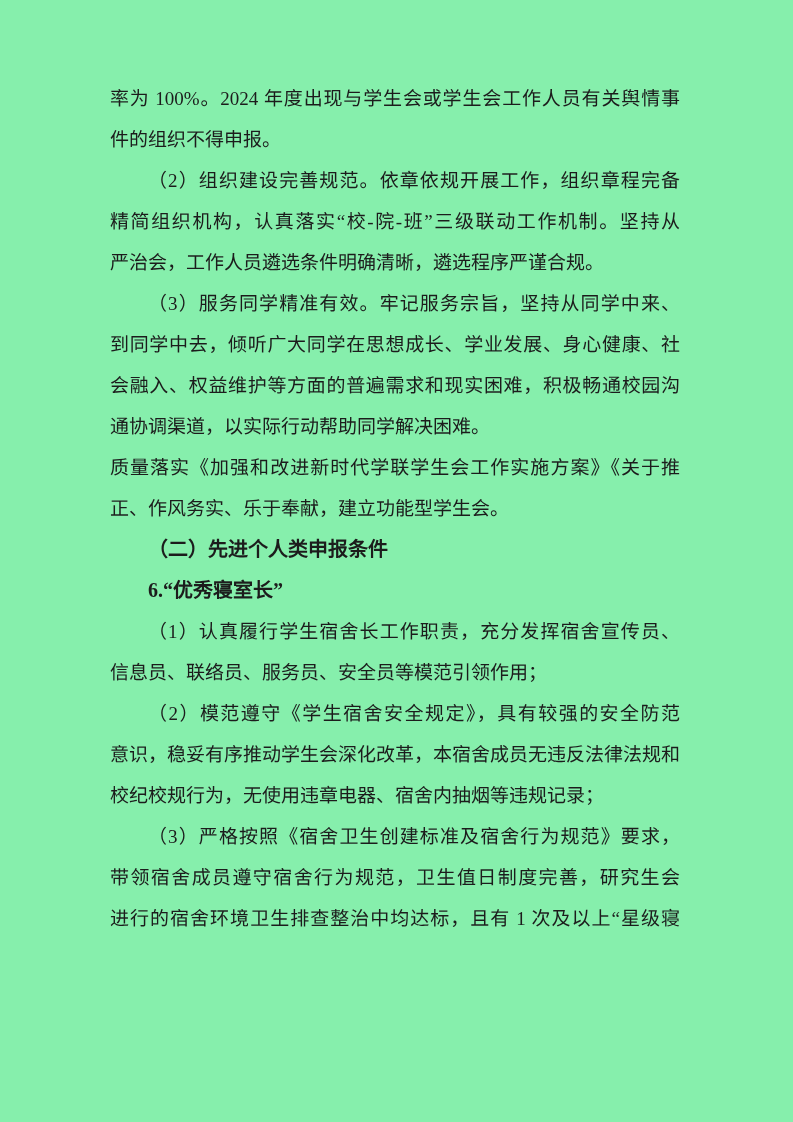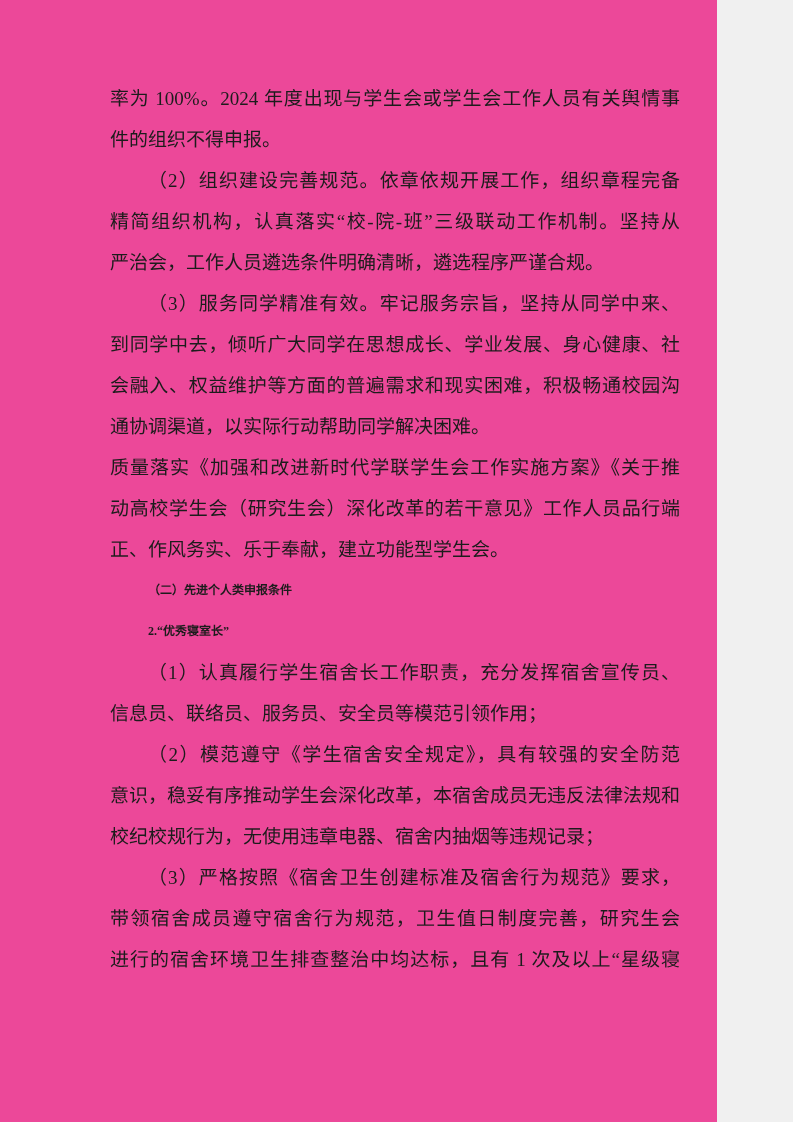--- a/index.html
+++ b/index.html
@@ -7,23 +7,23 @@
     padding: 0;
   }
   body {
     width: 793px;
     height: 1122px;
     background: #f0f0f0;
     font-family: "Liberation Serif", "DejaVu Serif", serif;
   }
   .page {
     position: relative;
-    width: 717px;
+    width: 793px;
     height: 1122px;
-    background: #ec4899;
+    background: #86efac;
     color: #1c1c1c;
     overflow: hidden;
   }
   .content {
     position: absolute;
     left: 110px;
     top: 78px;
     width: 570px;
   }
   .para {
@@ -41,21 +41,21 @@
     -webkit-text-size-adjust: none;
   }
   .line.last {
     text-align-last: left;
   }
   .line.indent {
     text-indent: 38px;
   }
   .line.bold {
     font-weight: bold;
-    font-size: 12px;
+    font-size: 20px;
   }
 </style>
 </head>
 <body>
 
 <div class="page">
   <div class="content">
 
     <div class="para">
       <div class="line">率为 100%。2024 年度出现与学生会或学生会工作人员有关舆情事</div>
@@ -70,30 +70,29 @@
 
     <div class="para">
       <div class="line indent">（3）服务同学精准有效。牢记服务宗旨，坚持从同学中来、</div>
       <div class="line">到同学中去，倾听广大同学在思想成长、学业发展、身心健康、社</div>
       <div class="line">会融入、权益维护等方面的普遍需求和现实困难，积极畅通校园沟</div>
       <div class="line last">通协调渠道，以实际行动帮助同学解决困难。</div>
     </div>
 
     <div class="para">
       <div class="line">质量落实《加强和改进新时代学联学生会工作实施方案》《关于推</div>
-      <div class="line">动高校学生会（研究生会）深化改革的若干意见》工作人员品行端</div>
       <div class="line last">正、作风务实、乐于奉献，建立功能型学生会。</div>
     </div>
 
     <div class="para">
       <div class="line indent bold last">（二）先进个人类申报条件</div>
     </div>
 
     <div class="para">
-      <div class="line indent bold last">2.“优秀寝室长”</div>
+      <div class="line indent bold last">6.“优秀寝室长”</div>
     </div>
 
     <div class="para">
       <div class="line indent">（1）认真履行学生宿舍长工作职责，充分发挥宿舍宣传员、</div>
       <div class="line last">信息员、联络员、服务员、安全员等模范引领作用；</div>
     </div>
 
     <div class="para">
       <div class="line indent">（2）模范遵守《学生宿舍安全规定》，具有较强的安全防范</div>
       <div class="line">意识，稳妥有序推动学生会深化改革，本宿舍成员无违反法律法规和</div>

